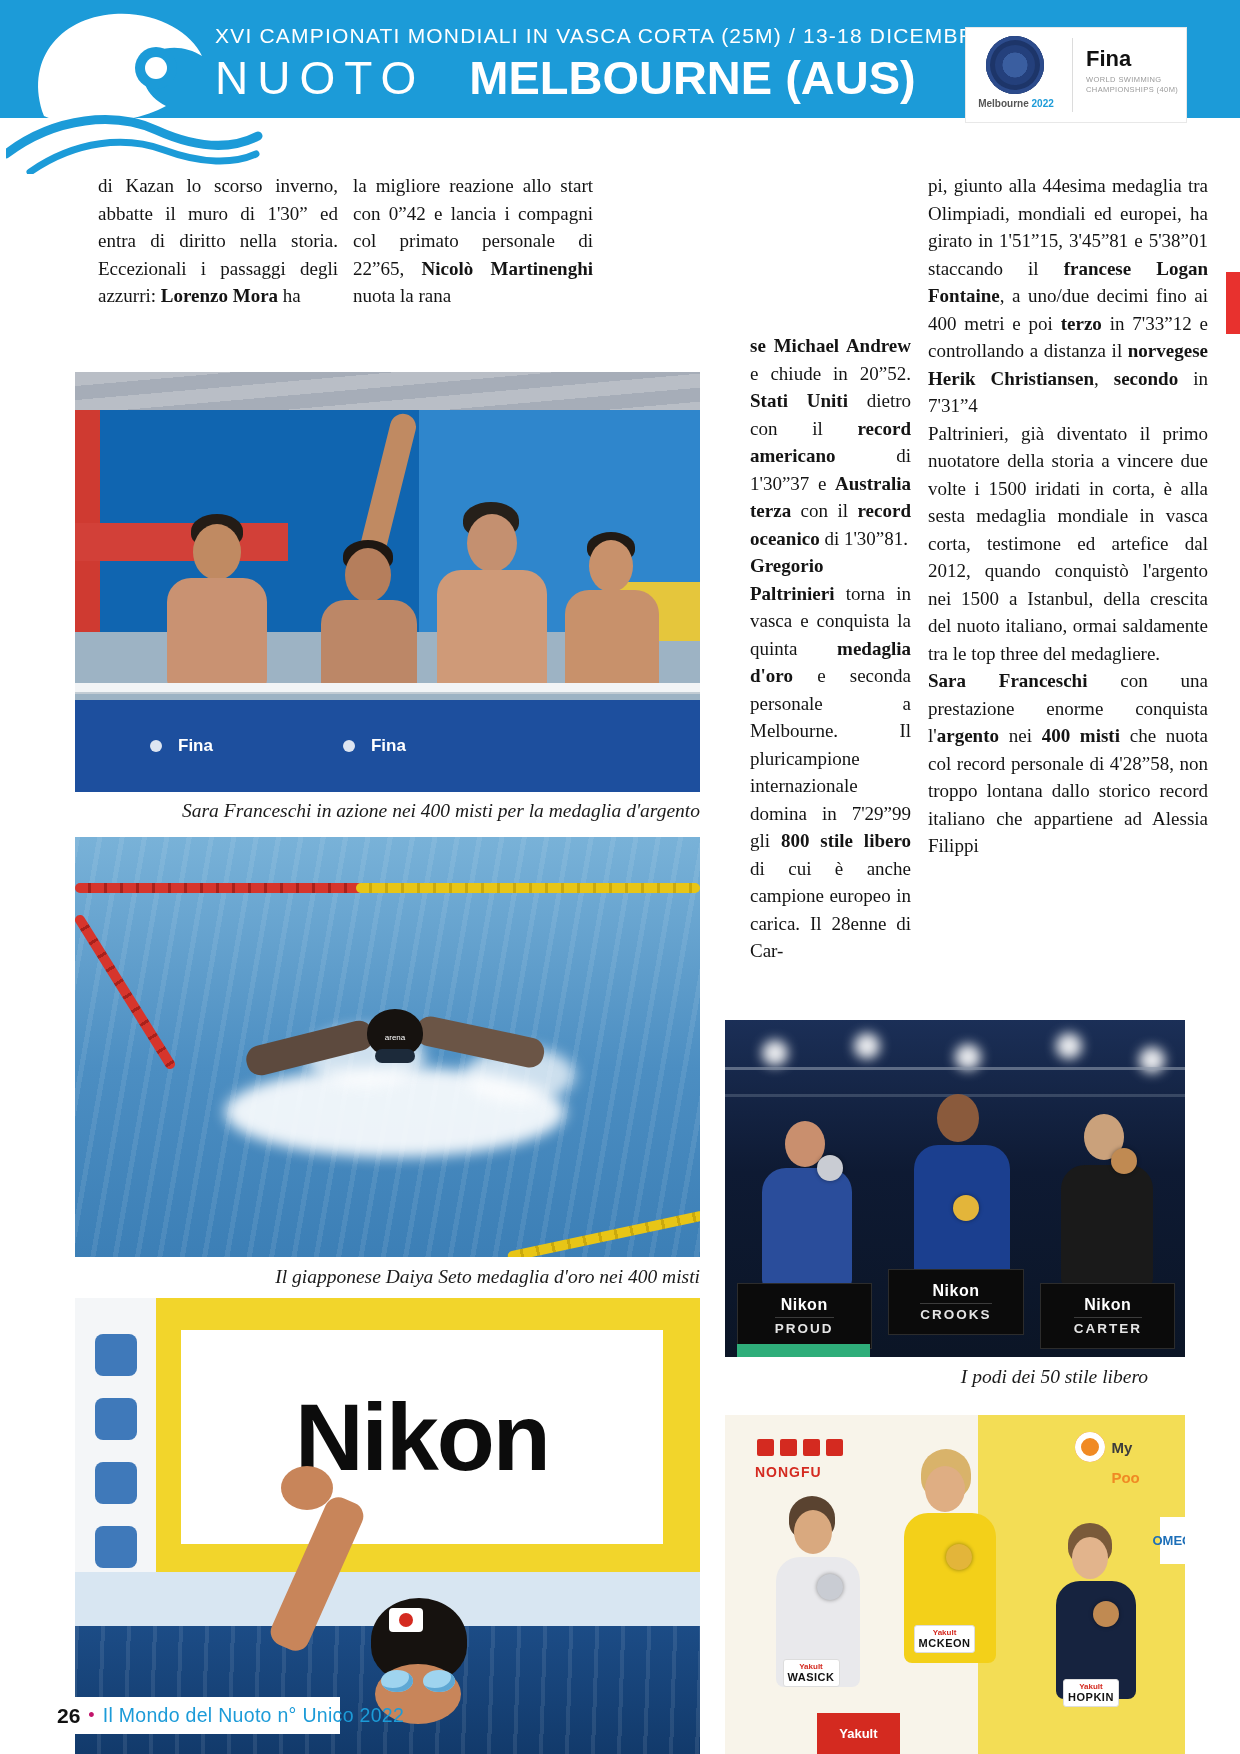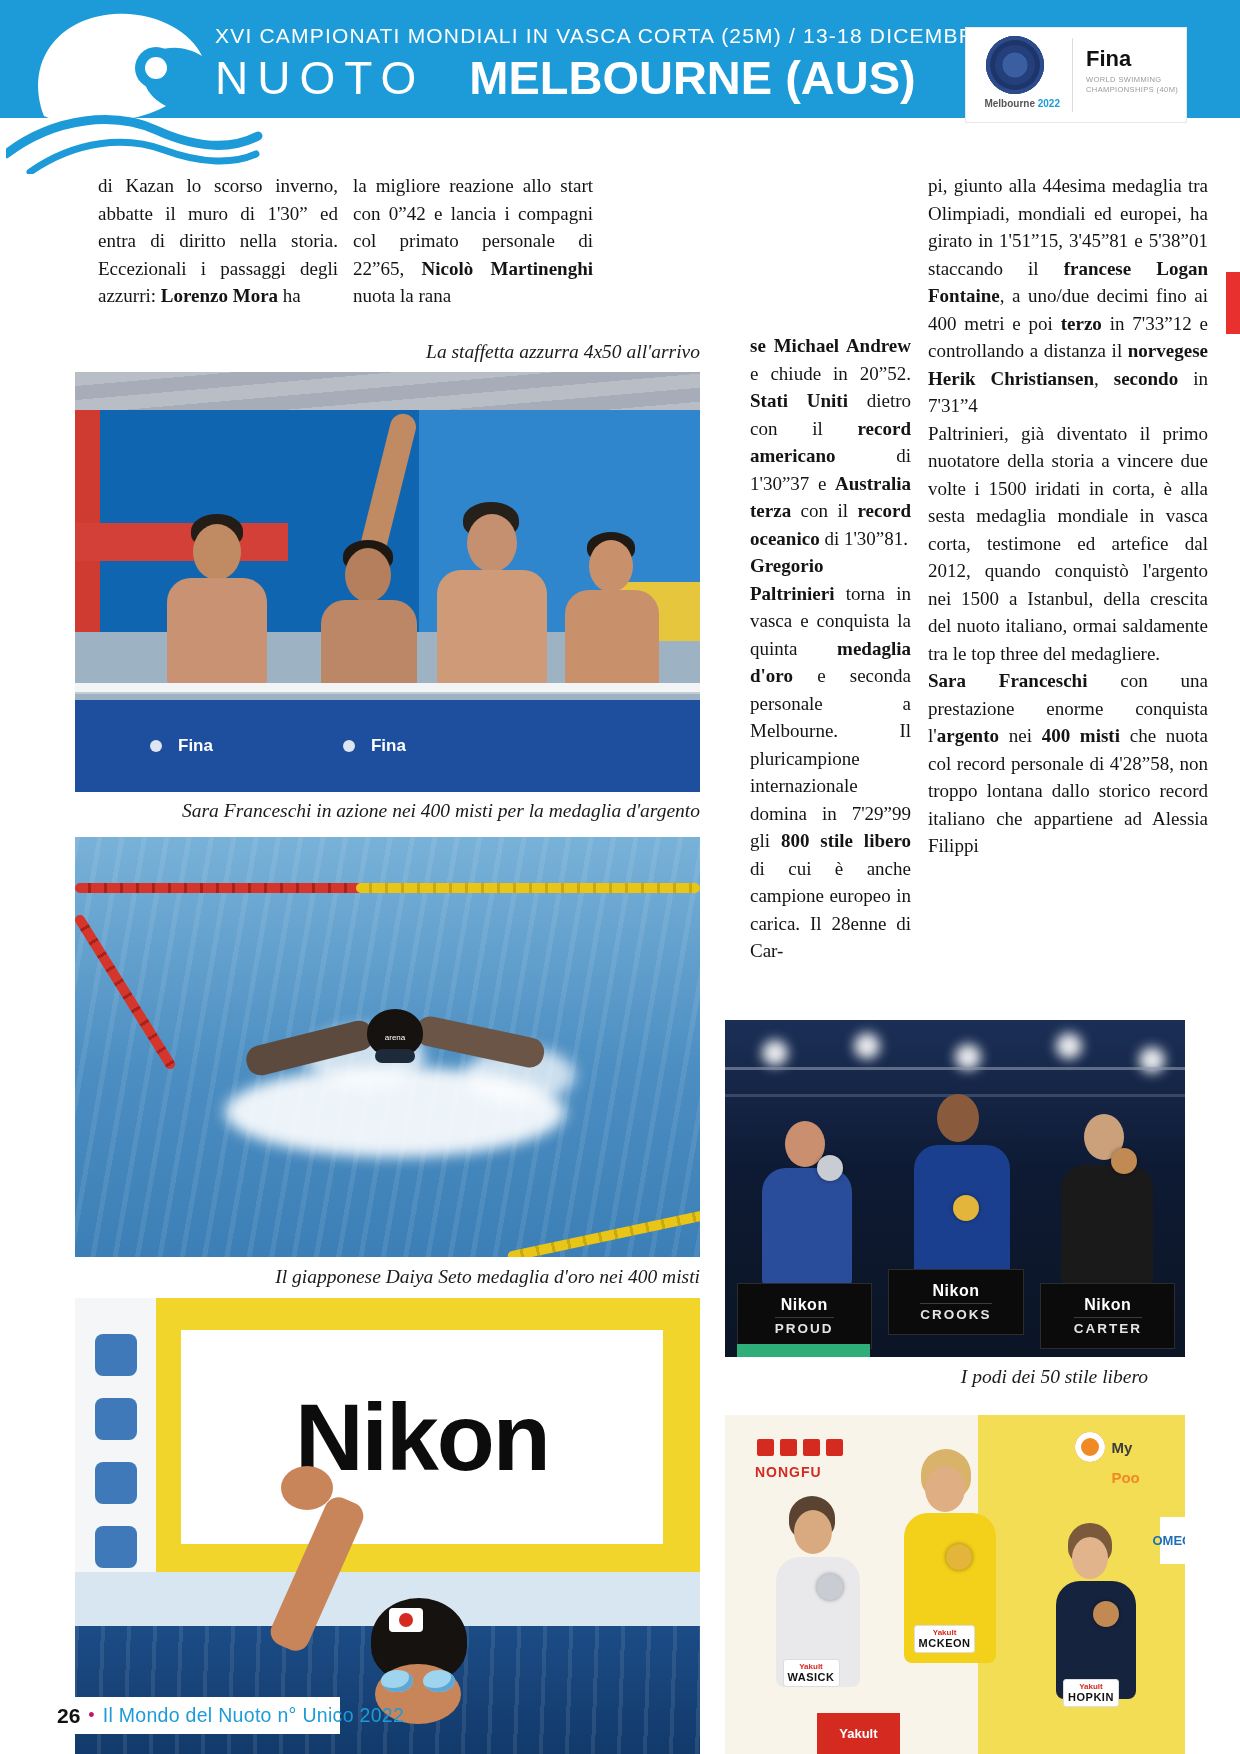--- a/index.html
+++ b/index.html
@@ -14,21 +14,21 @@
           letter-spacing:1.2px;font-weight:400;white-space:nowrap;}
   .titlerow{position:absolute;left:215px;top:50px;z-index:2;display:flex;gap:44px;align-items:baseline;
           font-family:"Liberation Sans","DejaVu Sans",sans-serif;color:#fff;white-space:nowrap;}
   .t-nuoto{font-size:46px;font-weight:400;letter-spacing:9px;}
   .t-city{font-size:47px;font-weight:800;letter-spacing:0;}
   .fina-box{position:absolute;left:966px;top:28px;width:220px;height:94px;background:#fff;z-index:3;
             box-shadow:0 0 0 1px #e8e8e8;display:flex;align-items:center;}
   .fina-circle{position:absolute;left:20px;top:8px;width:58px;height:58px;border-radius:50%;
             background:radial-gradient(circle at 50% 50%, #3a5ea0 0 30%, #24407c 31% 100%);
             box-shadow:inset 0 0 0 4px #2c4b8c, inset 0 0 0 9px #1d3569;}
-  .fina-city{position:absolute;left:6px;top:70px;width:88px;text-align:right;
+  .fina-city{position:absolute;left:6px;top:70px;width:88px;text-align:center;
             font-family:"Liberation Sans",sans-serif;font-size:10px;color:#555;font-weight:700;}
   .fina-city b{color:#1c9bd8;font-weight:700;}
   .fina-div{position:absolute;left:106px;top:10px;width:1px;height:74px;background:#dcdcdc;}
   .fina-right{position:absolute;left:120px;top:20px;font-family:"Liberation Sans",sans-serif;}
   .fina-brand{font-size:22px;font-weight:800;color:#111;line-height:22px;}
   .fina-sub{font-size:7.5px;color:#9a9a9a;letter-spacing:.4px;line-height:10px;margin-top:5px;}
 
   .red-tab{position:absolute;left:1226px;top:272px;width:14px;height:62px;background:#e8312e;z-index:4;}
 
   
@@ -151,21 +151,20 @@
     </div>
   </div>
 
   <div class="red-tab"></div>
 
   <div class="col" style="left:75px;top:172px;width:240px;"><span>di Kazan lo scorso inverno, abbatte il muro di 1'30” ed entra di diritto nella storia. Eccezionali i passaggi degli azzurri: </span><b>Lorenzo Mora</b><span> ha</span></div>
   <div class="col" style="left:330px;top:172px;width:240px;"><span>la migliore reazione allo start con 0”42 e lancia i compagni col primato personale di 22”65, </span><b>Nicolò Martinenghi</b><span> nuota la rana</span></div>
   <div class="col" style="left:727px;top:332px;width:161px;"><b>se Michael Andrew</b><span> e chiude in 20”52. </span><b>Stati Uniti</b><span> dietro con il </span><b>record americano</b><span> di 1'30”37 e </span><b>Australia terza</b><span> con il </span><b>record oceanico</b><span> di 1'30”81.</span><br><span></span><b>Gregorio Paltrinieri</b><span> torna in vasca e conquista la quinta </span><b>medaglia d'oro</b><span> e seconda personale a Melbourne. Il pluricampione internazionale domina in 7'29”99 gli </span><b>800 stile libero</b><span> di cui è anche campione europeo in carica. Il 28enne di Car-</span></div>
   <div class="col" style="left:905px;top:172px;width:280px;"><span>pi, giunto alla 44esima medaglia tra Olimpiadi, mondiali ed europei, ha girato in 1'51”15, 3'45”81 e 5'38”01 staccando il </span><b>francese Logan Fontaine</b><span>, a uno/due decimi fino ai 400 metri e poi </span><b>terzo</b><span> in 7'33”12 e controllando a distanza il </span><b>norvegese Herik Christiansen</b><span>, </span><b>secondo</b><span> in 7'31”4</span><br><span></span><span>Paltrinieri, già diventato il primo nuotatore della storia a vincere due volte i 1500 iridati in corta, è alla sesta medaglia mondiale in vasca corta, testimone ed artefice dal 2012, quando conquistò l'argento nei 1500 a Istanbul, della crescita del nuoto italiano, ormai saldamente tra le top three del medagliere.</span><br><span></span><b>Sara Franceschi</b><span> con una prestazione enorme conquista l'</span><b>argento</b><span> nei </span><b>400 misti</b><span> che nuota col record personale di 4'28”58, non troppo lontana dallo storico record italiano che appartiene ad Alessia Filippi</span></div>
 
-  <div class="caption cap-r" style="left:300px;top:341px;width:400px;">La staffetta azzurra 4x50 all'arrivo</div>
 
   <div class="ph" style="left:75px;top:372px;width:625px;height:420px;">
     <div class="shape p1-stands"></div>
     <div class="shape p1-backdrop"></div>
     <div class="shape p1-redv"></div>
     <div class="shape p1-redh"></div>
     <div class="shape p1-yel"></div>
 
     <div class="hair" style="left:116px;top:142px;width:52px;height:34px;background:#241c16;"></div>
     <div class="head" style="left:118px;top:152px;width:48px;height:56px;background:#c08a62;"></div>

